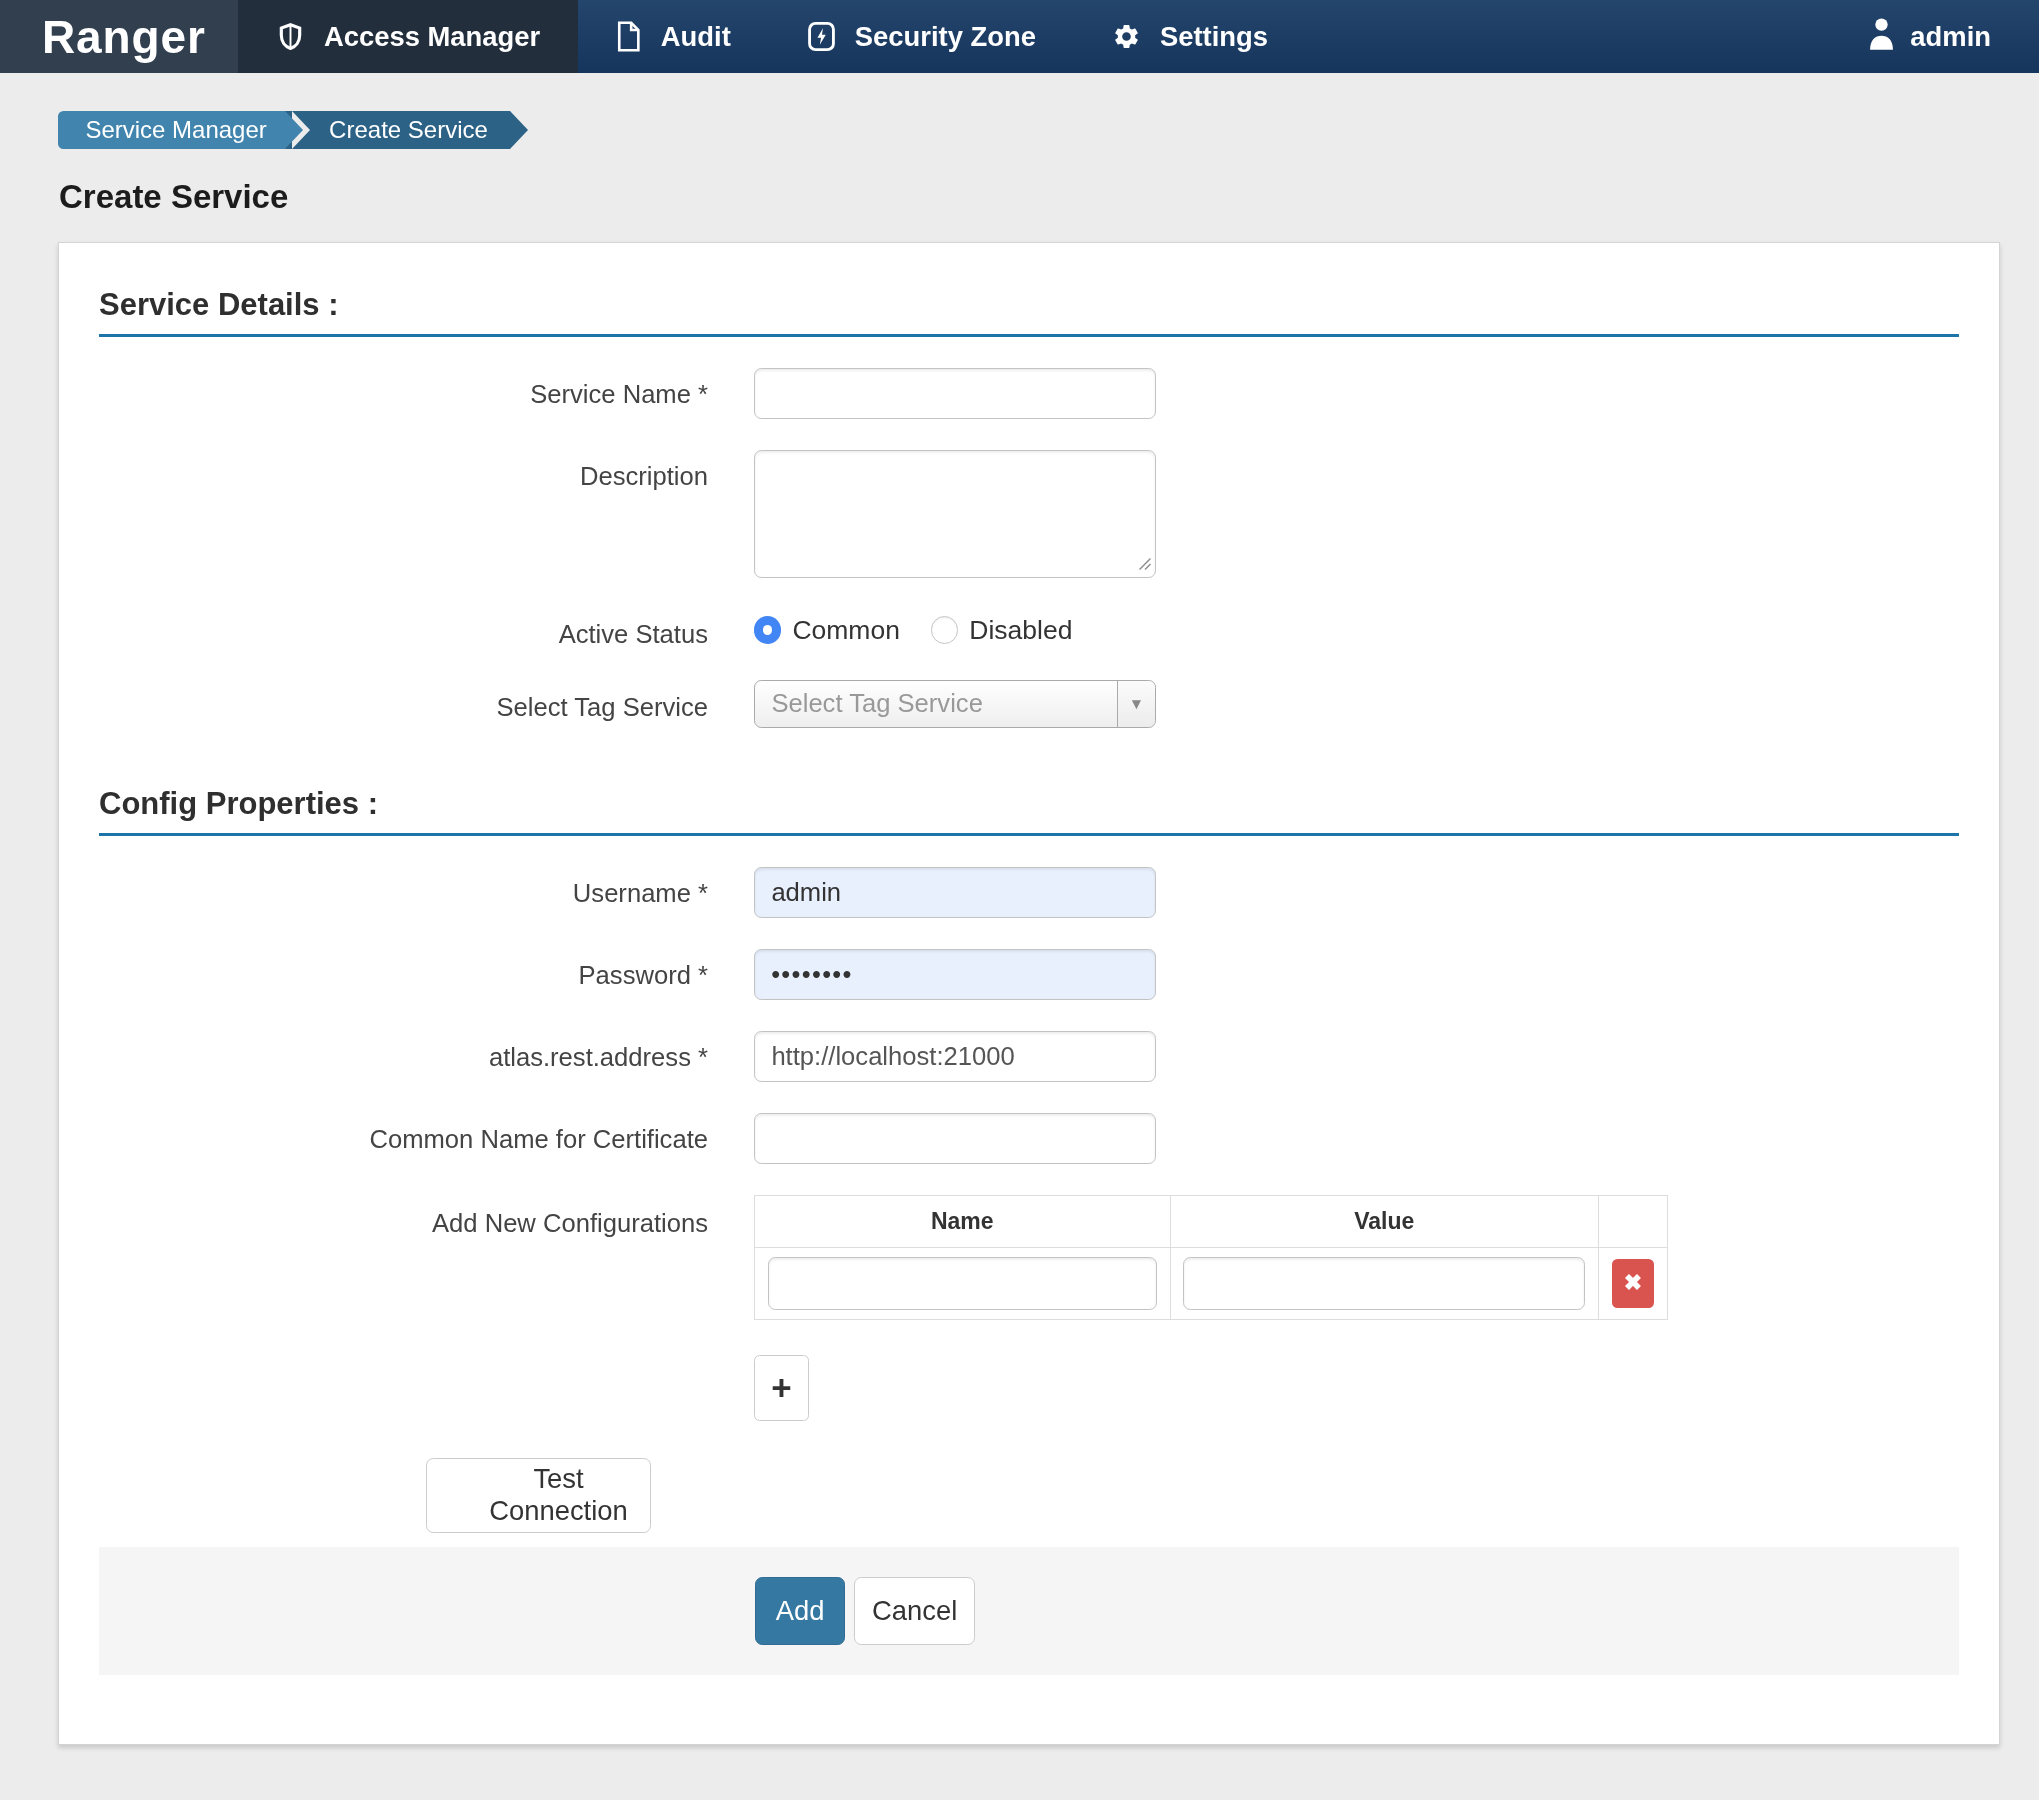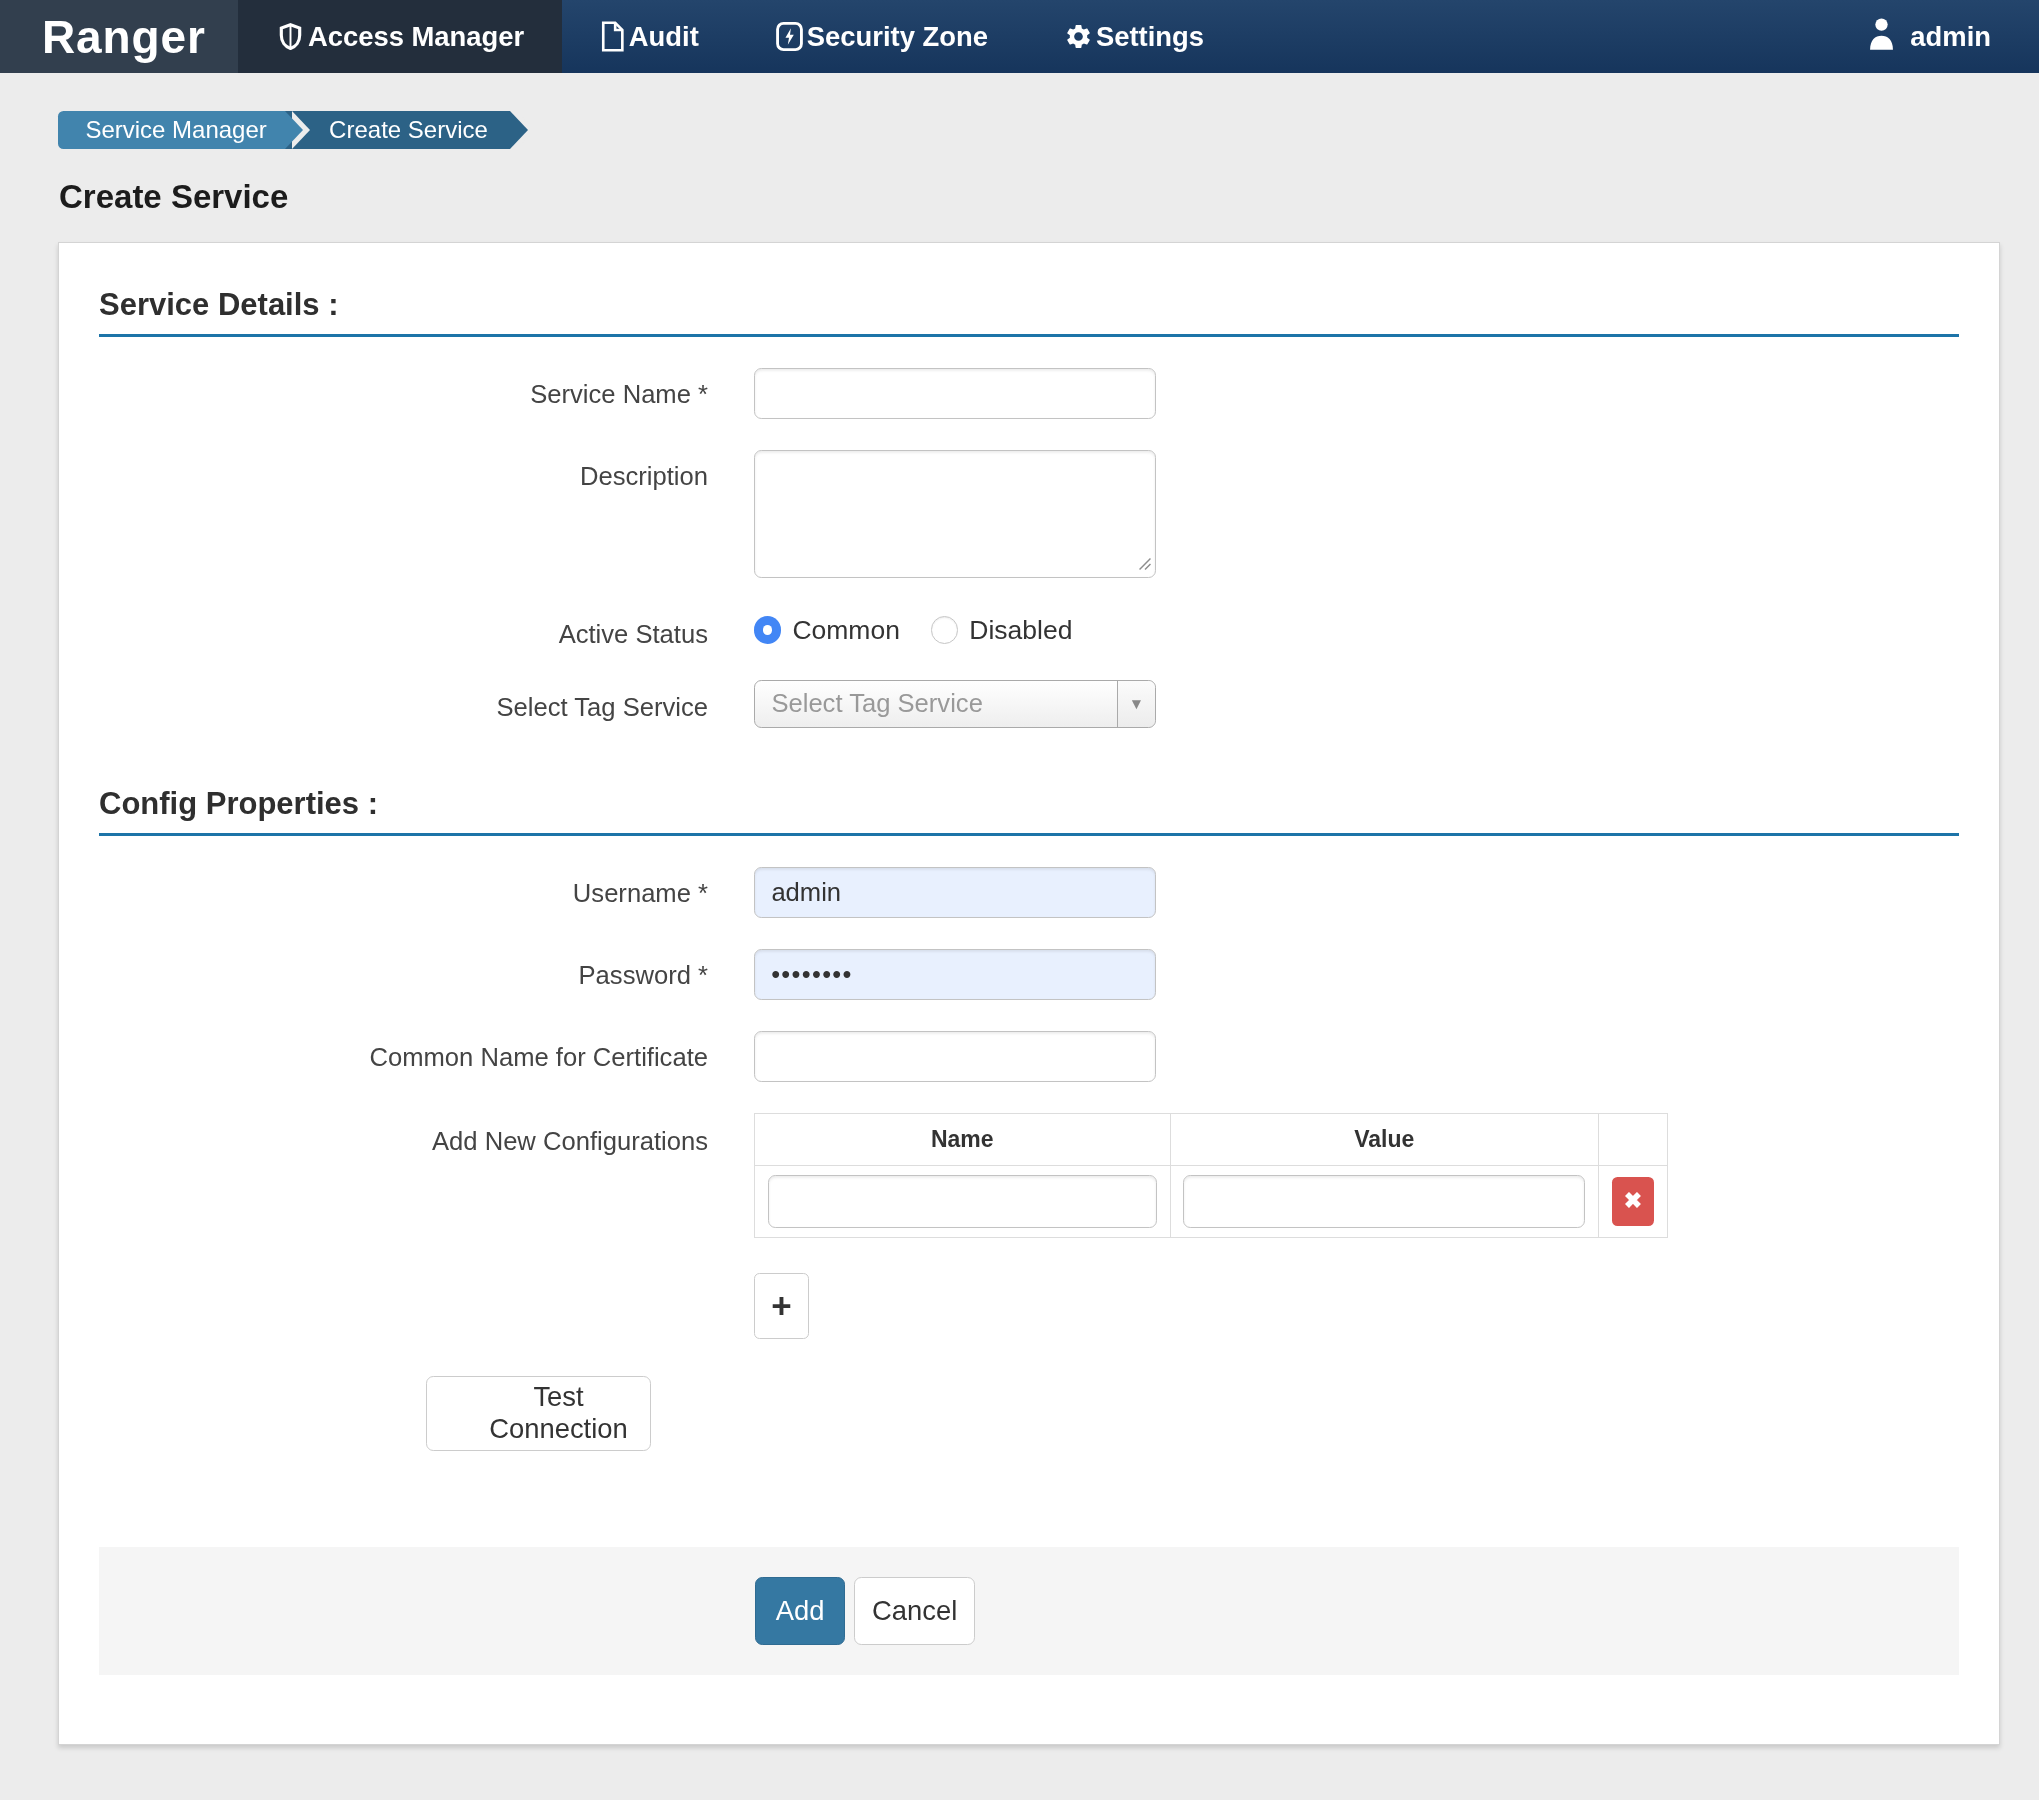--- a/index.html
+++ b/index.html
@@ -25,21 +25,21 @@
     font-size:46px;
     font-weight:bold;
     display:flex;
     align-items:center;
     padding-left:42px;
     letter-spacing:0.9px;
   }
   .nav-item {
     display:flex;
     align-items:center;
-    gap:3px;
+    gap:19px;
     padding:0 38px;
     color:#fff;
     font-size:27.4px;
     font-weight:bold;
     cursor:pointer;
   }
   .nav-item.active { background:#232e3c; }
   .nav-item svg { display:block; }
   .nav-user {
     margin-left:auto;
@@ -395,20 +395,26 @@
 
   
   <div class="form-row">
     <div class="label-col">Password *</div>
     <div>
       <input class="txt autofill password" type="text" value="••••••••" style="">
     </div>
   </div>
 
   
+  <div class="form-row">
+    <div class="label-col">atlas.rest.address *</div>
+    <div>
+      <input class="txt" type="text" value="http://localhost:21000" style="">
+    </div>
+  </div>
 
   
   <div class="form-row">
     <div class="label-col">Common Name for Certificate</div>
     <div>
       <input class="txt" type="text" value="" style="">
     </div>
   </div>
 
   

